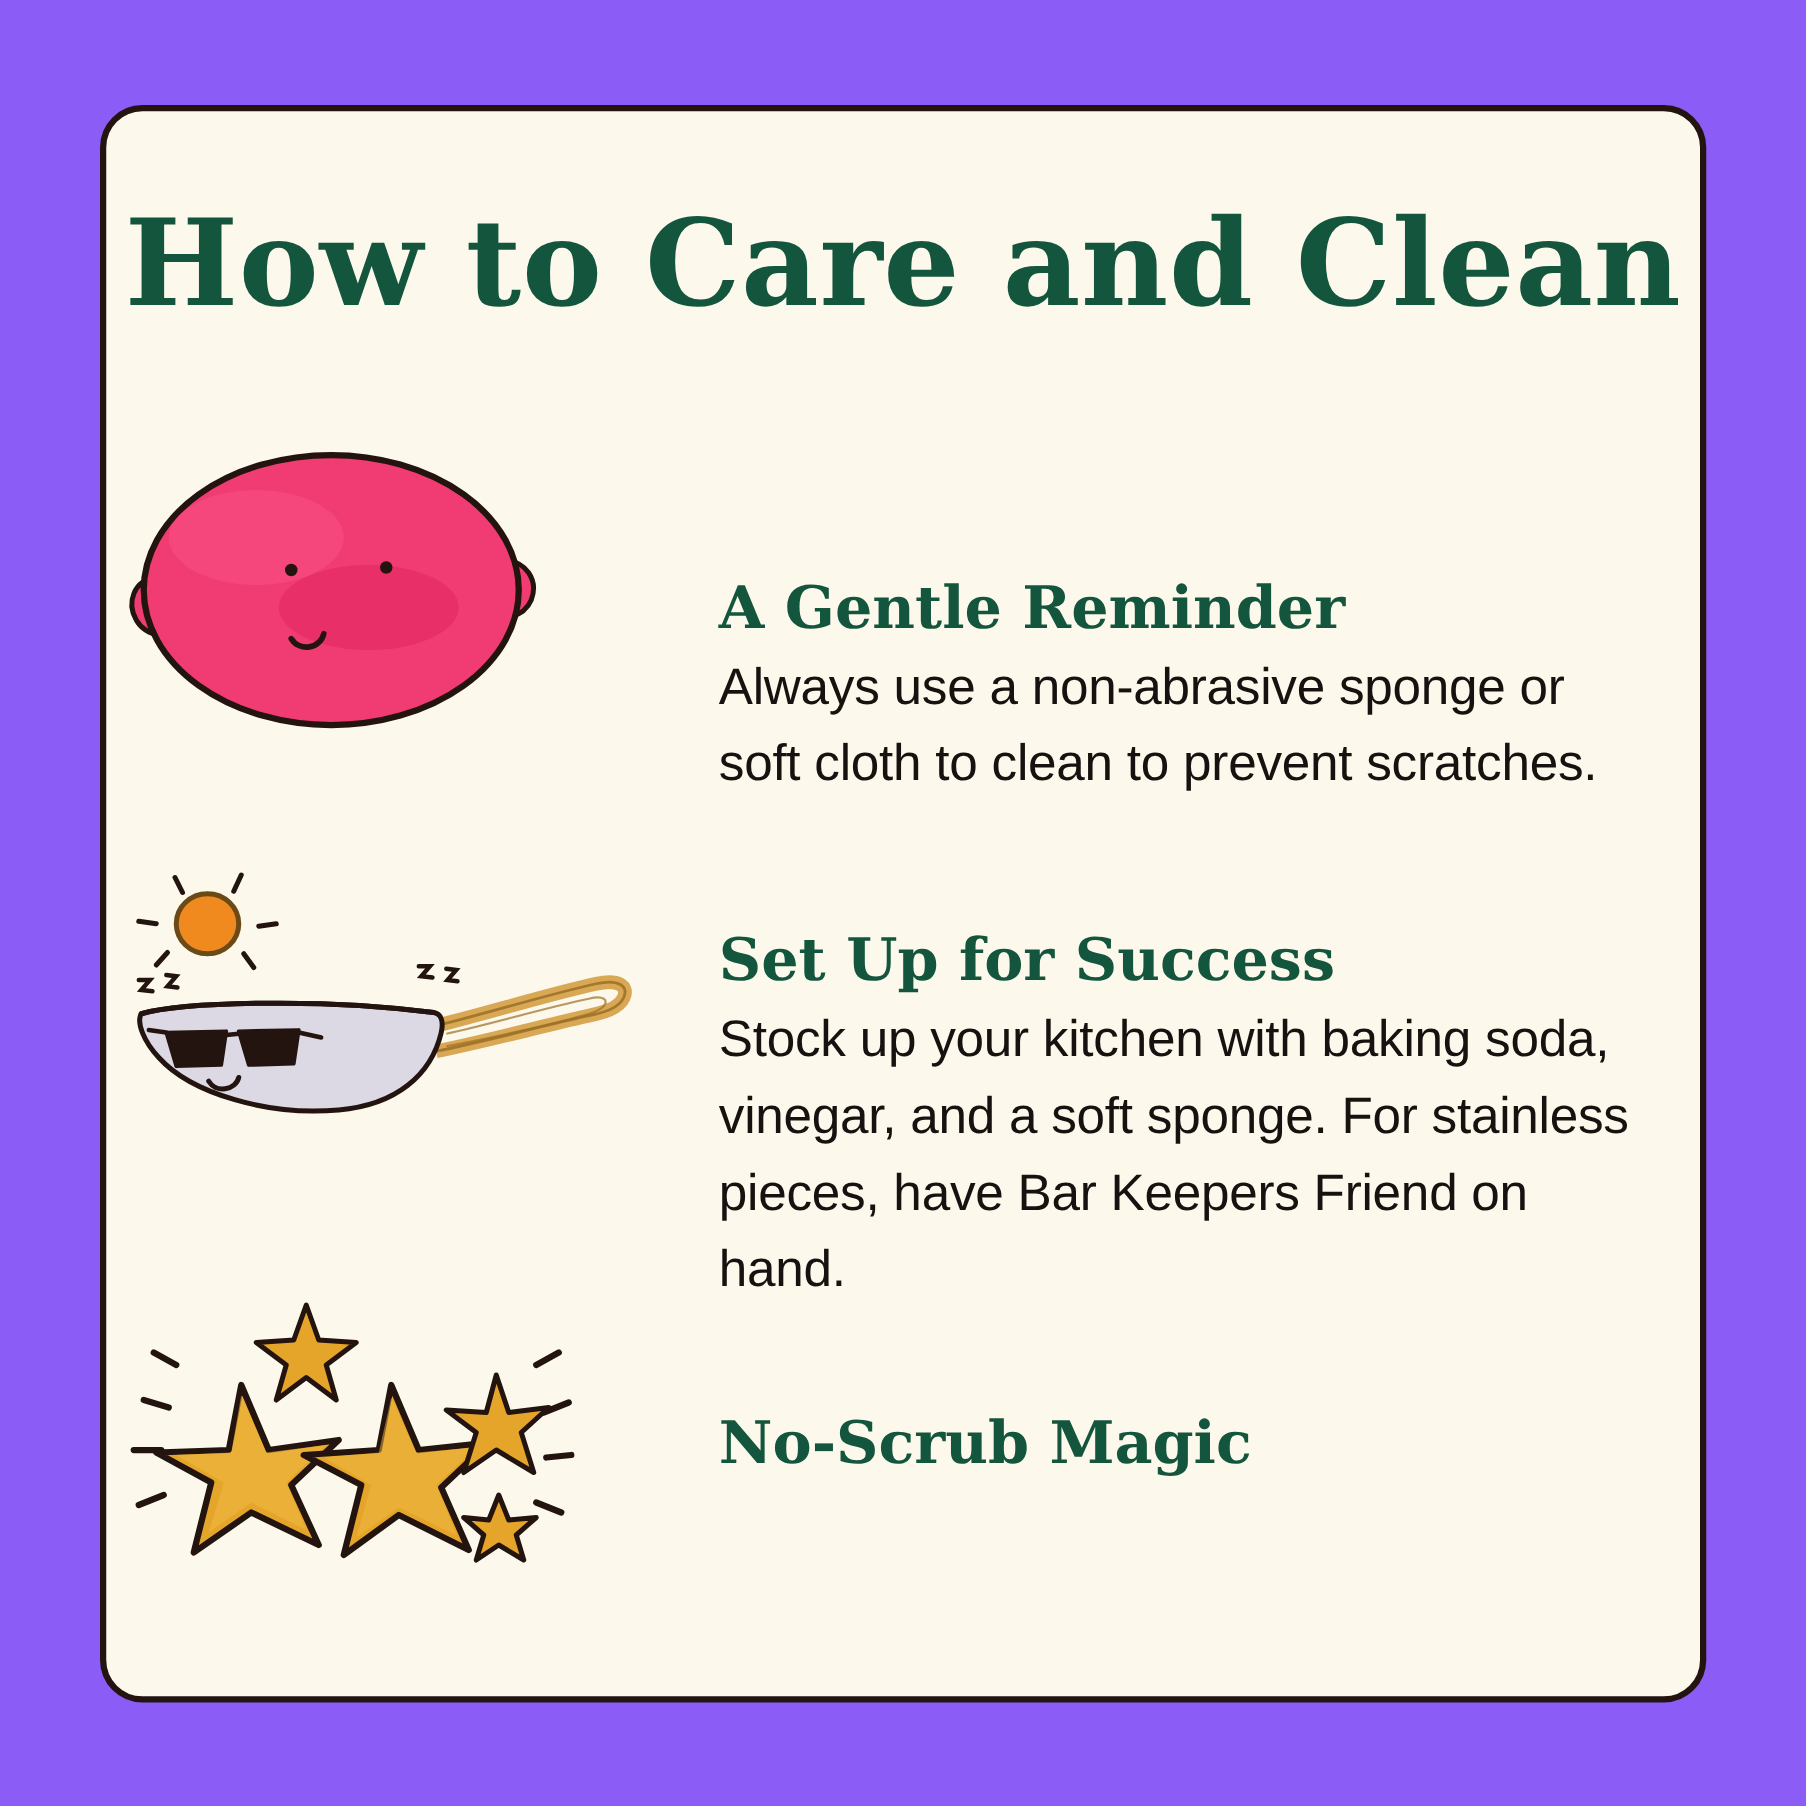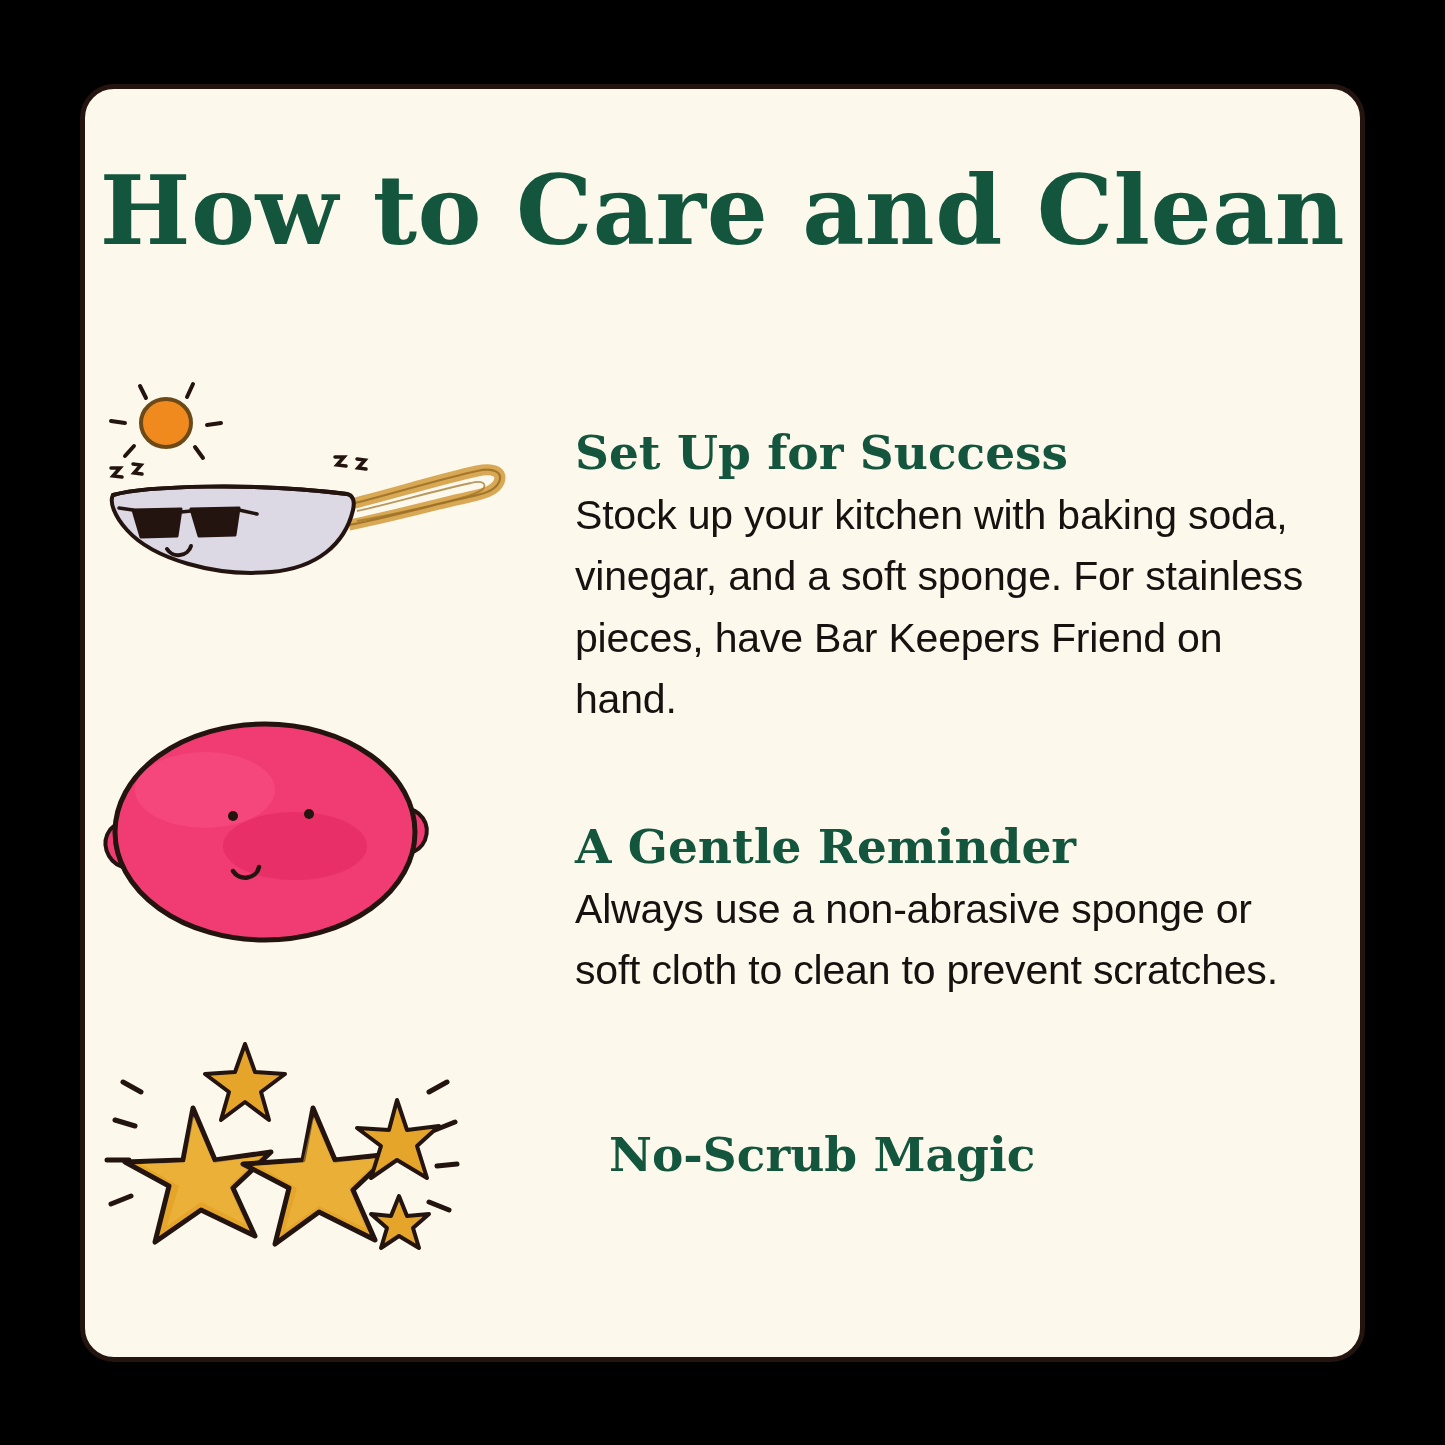--- a/index.html
+++ b/index.html
@@ -11,21 +11,21 @@
     height: 1445px;
     background: #F2A50C;
     font-family: "Liberation Sans", sans-serif;
     overflow: hidden;
   }
 
   .poster {
     position: relative;
     width: 1445px;
     height: 1445px;
-    background: #000000;
+    background: #8b5cf6;
     box-sizing: border-box;
   }
 
   .card {
     position: absolute;
     left: 80px;
     top: 84px;
     width: 1285px;
     height: 1278px;
     background: #FCF8EC;
@@ -95,37 +95,64 @@
     font-size: 41px;
     line-height: 1.49;
     margin: 0;
     letter-spacing: -0.2px;
     max-width: 740px;
   }
 
   
   .row-1 .copy { padding-top: 84px; }
   .row-2 .copy { padding-top: 118px; }
-  .row-3 .copy { padding-top: 110px; margin-left: 34px; }
+  .row-3 .copy { padding-top: 110px; }
 
   .row-1 { height: 360px; }
   .row-2 { height: 316px; }
   .row-3 { height: 340px; }
 </style>
 </head>
 <body>
 
 <div class="poster">
   <div class="card">
 
     <div class="title">
       <span>How to Care and Clean</span>
     </div>
 
     <div class="rows">
+
+      <div class="row row-2">
+        <div class="art">
+          <svg width="490" height="336" viewBox="0 0 490 336" xmlns="http://www.w3.org/2000/svg">
+
+            <path d="M40 118 C 22 120, 16 138, 24 152 C 32 166, 52 168, 66 158" fill="#F03C72" stroke="#231410" stroke-width="4" stroke-linejoin="round"></path>
+            <path d="M38 128 C 30 131, 28 145, 36 152 C 42 157, 50 154, 52 148" fill="#FCF8EC" stroke="#231410" stroke-width="3.5"></path>
+
+            <path d="M316 104 C 336 104, 346 120, 340 136 C 334 150, 316 154, 302 146" fill="#F03C72" stroke="#231410" stroke-width="4" stroke-linejoin="round"></path>
+            <path d="M318 114 C 328 116, 332 128, 326 136 C 320 142, 312 140, 310 134" fill="#FCF8EC" stroke="#231410" stroke-width="3.5"></path>
+
+            <ellipse cx="180" cy="128" rx="150" ry="108" fill="#F03C72" stroke="#231410" stroke-width="5"></ellipse>
+
+            <ellipse cx="210" cy="142" rx="72" ry="34" fill="#E01F5C" opacity="0.45"></ellipse>
+            <ellipse cx="120" cy="86" rx="70" ry="38" fill="#FF5C8C" opacity="0.35"></ellipse>
+
+            <circle cx="148" cy="112" r="5" fill="#231410"></circle>
+            <circle cx="224" cy="110" r="5" fill="#231410"></circle>
+
+            <path d="M148 167 a 14 13 0 0 0 26 -4" fill="none" stroke="#231410" stroke-width="4.5" stroke-linecap="round"></path>
+          </svg>
+        </div>
+        <div class="copy">
+          <h3 class="sec-head">A Gentle Reminder</h3>
+          <p class="sec-body">Always use a non-abrasive sponge or soft cloth to clean to prevent scratches.</p>
+        </div>
+      </div>
 
       <div class="row row-1">
         <div class="art">
           <svg width="490" height="336" viewBox="0 0 490 336" xmlns="http://www.w3.org/2000/svg">
 
             <g stroke="#231410" stroke-width="4" stroke-linecap="round" fill="none">
               <path d="M55 42 L61 54"></path>
               <path d="M108 40 L102 53"></path>
               <path d="M26 77 L40 79"></path>
               <path d="M136 79 L122 81"></path>
@@ -160,47 +187,20 @@
               <path d="M34 164 L48 166"></path>
               <path d="M154 166 L172 170"></path>
             </g>
 
             <path d="M82 205 a 13 12 0 0 0 24 -3" fill="none" stroke="#231410" stroke-width="4" stroke-linecap="round"></path>
           </svg>
         </div>
         <div class="copy">
           <h3 class="sec-head">Set Up for Success</h3>
           <p class="sec-body">Stock up your kitchen with baking soda, vinegar, and a soft sponge. For stainless pieces, have Bar Keepers Friend on hand.</p>
-        </div>
-      </div>
-
-      <div class="row row-2">
-        <div class="art">
-          <svg width="490" height="336" viewBox="0 0 490 336" xmlns="http://www.w3.org/2000/svg">
-
-            <path d="M40 118 C 22 120, 16 138, 24 152 C 32 166, 52 168, 66 158" fill="#F03C72" stroke="#231410" stroke-width="4" stroke-linejoin="round"></path>
-            <path d="M38 128 C 30 131, 28 145, 36 152 C 42 157, 50 154, 52 148" fill="#FCF8EC" stroke="#231410" stroke-width="3.5"></path>
-
-            <path d="M316 104 C 336 104, 346 120, 340 136 C 334 150, 316 154, 302 146" fill="#F03C72" stroke="#231410" stroke-width="4" stroke-linejoin="round"></path>
-            <path d="M318 114 C 328 116, 332 128, 326 136 C 320 142, 312 140, 310 134" fill="#FCF8EC" stroke="#231410" stroke-width="3.5"></path>
-
-            <ellipse cx="180" cy="128" rx="150" ry="108" fill="#F03C72" stroke="#231410" stroke-width="5"></ellipse>
-
-            <ellipse cx="210" cy="142" rx="72" ry="34" fill="#E01F5C" opacity="0.45"></ellipse>
-            <ellipse cx="120" cy="86" rx="70" ry="38" fill="#FF5C8C" opacity="0.35"></ellipse>
-
-            <circle cx="148" cy="112" r="5" fill="#231410"></circle>
-            <circle cx="224" cy="110" r="5" fill="#231410"></circle>
-
-            <path d="M148 167 a 14 13 0 0 0 26 -4" fill="none" stroke="#231410" stroke-width="4.5" stroke-linecap="round"></path>
-          </svg>
-        </div>
-        <div class="copy">
-          <h3 class="sec-head">A Gentle Reminder</h3>
-          <p class="sec-body">Always use a non-abrasive sponge or soft cloth to clean to prevent scratches.</p>
         </div>
       </div>
 
       <div class="row row-3">
         <div class="art">
           <svg width="490" height="336" viewBox="0 0 490 336" xmlns="http://www.w3.org/2000/svg">
             <g stroke="#231410" stroke-width="5" stroke-linecap="round" fill="none">
               <path d="M38 62 L56 72"></path>
               <path d="M30 100 L50 106"></path>
               <path d="M22 140 L44 140"></path>

